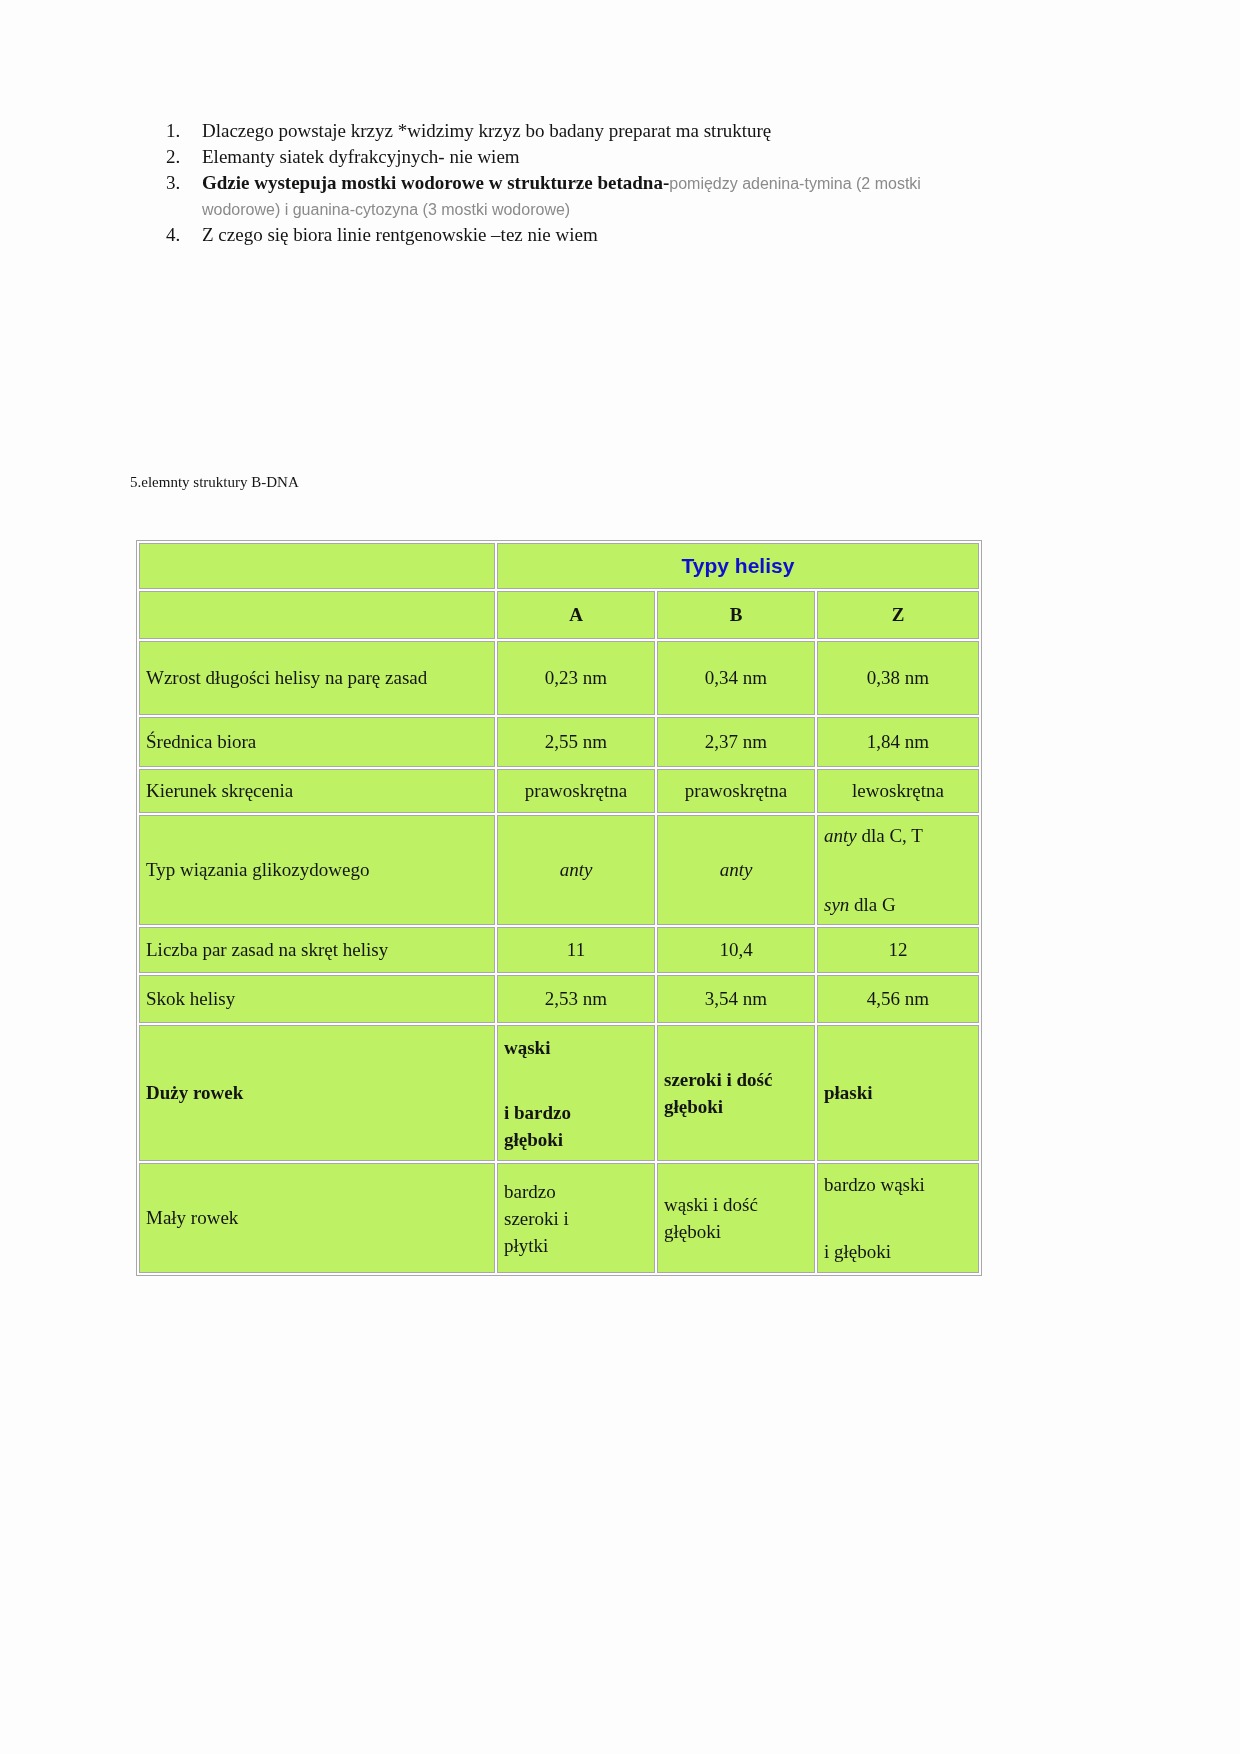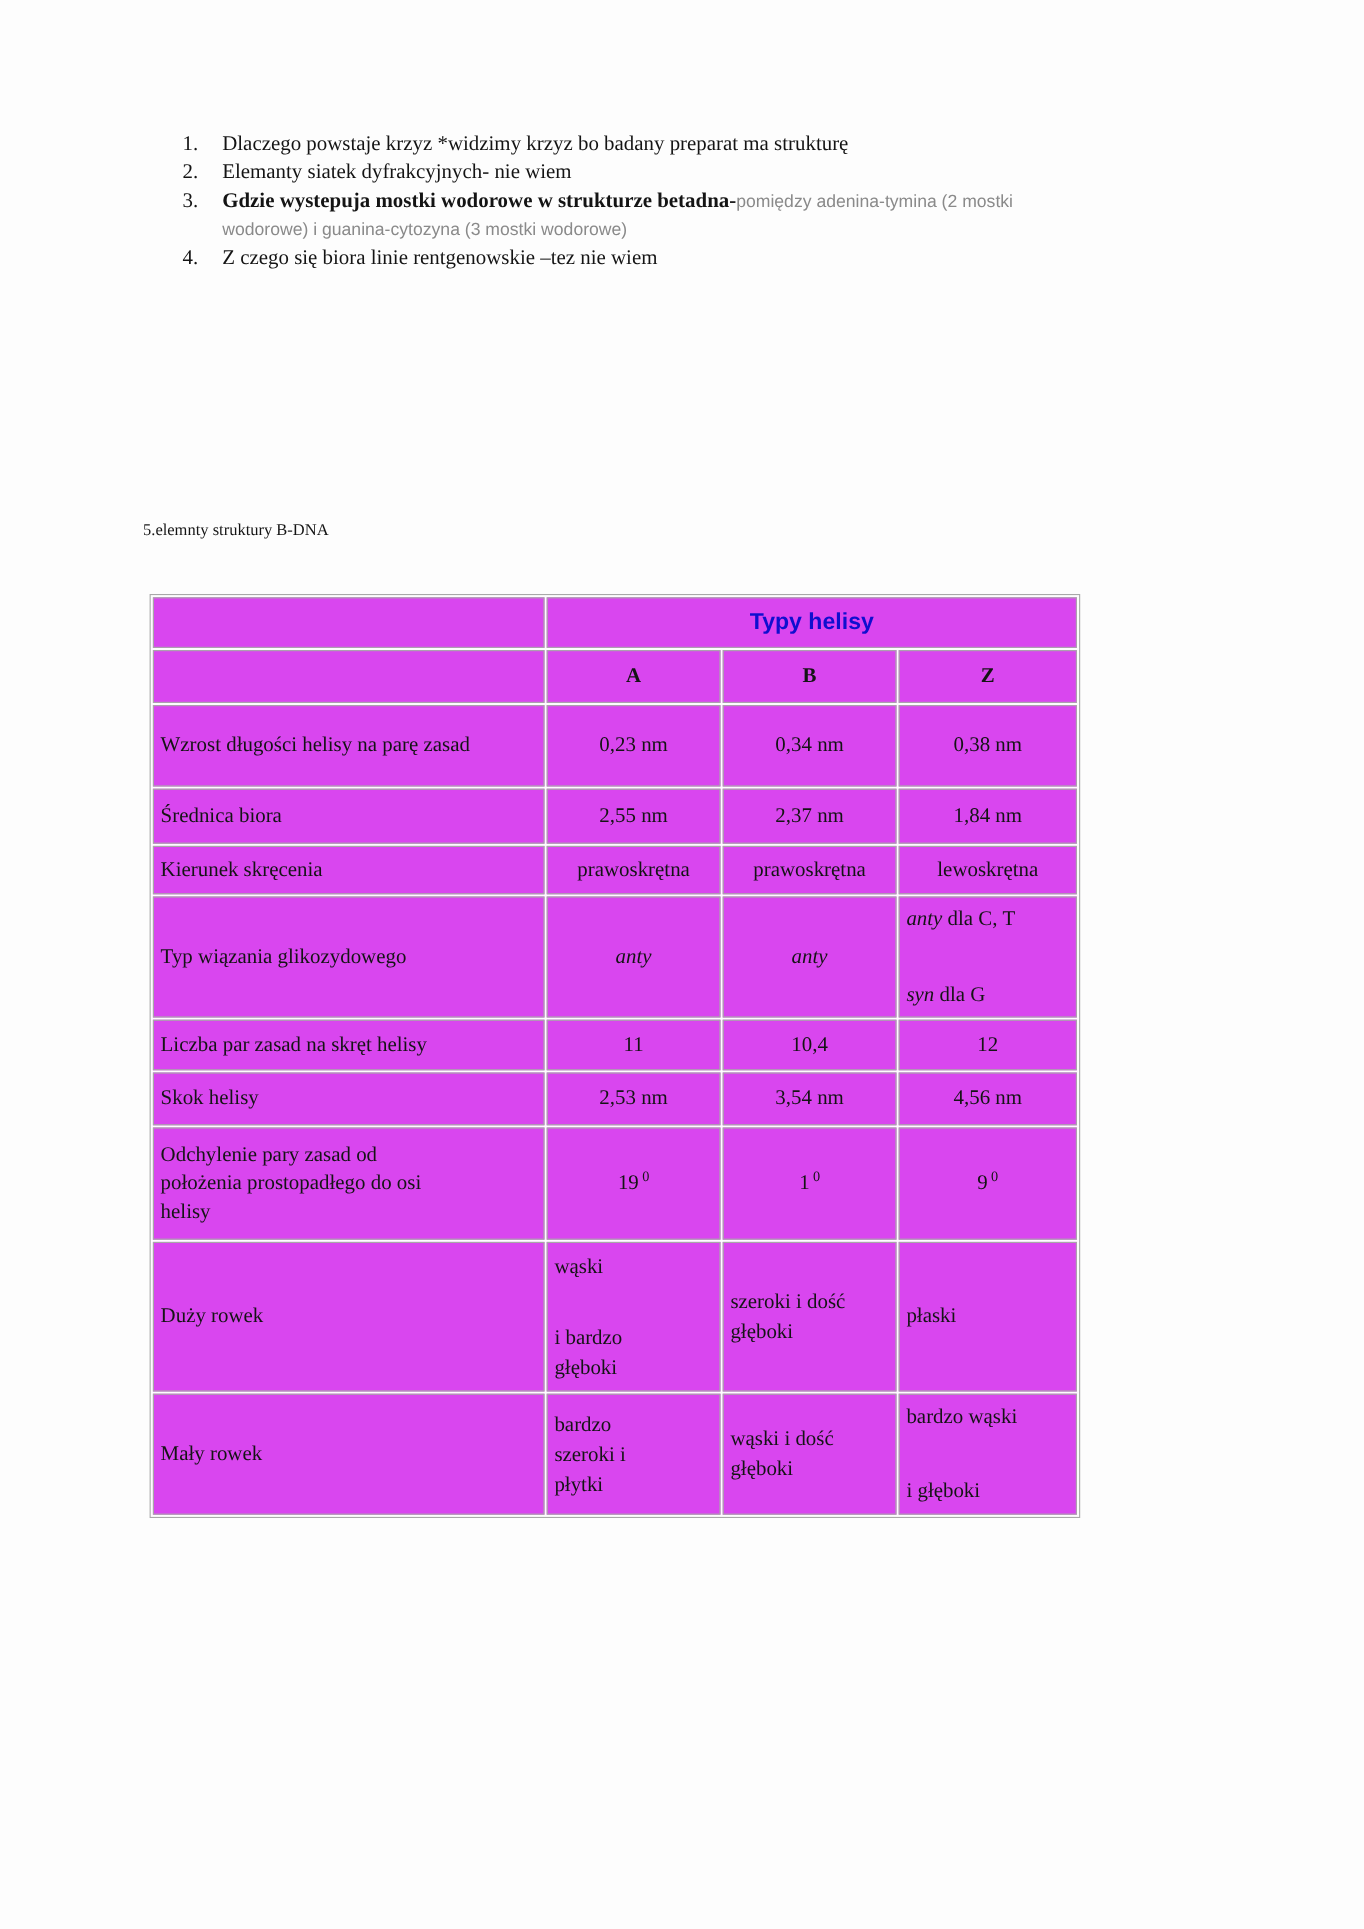--- a/index.html
+++ b/index.html
@@ -56,21 +56,21 @@
     border-collapse: separate;
     border-spacing: 2px;
     border: 1px solid #a8a8a8;
     background: #fdfdfd;
     font-size: 19px;
   }
   table.helix td {
     border: 1px solid #a8a8a8;
     padding: 2px 6px;
     vertical-align: middle;
-    background: #d946ef;
+    background: #bef264;
   }
   col.c-label { width: 356px; }
   col.c-a { width: 158px; }
   col.c-b { width: 158px; }
   col.c-z { width: 162px; }
 
   td.lab { text-align: left; padding-left: 9px; }
   td.val { text-align: center; }
   td.top { vertical-align: top; padding-top: 6px; }
   td.leftval { text-align: left; padding-left: 8px; }
@@ -85,21 +85,21 @@
   }
   tr.t-abz td { height: 42px; text-align: center; font-weight: bold; }
 
   tr.r-wzrost td { height: 68px; }
   tr.r-srednica td { height: 44px; }
   tr.r-kierunek td { height: 38px; }
   tr.r-typ td { height: 104px; }
   tr.r-liczba td { height: 40px; }
   tr.r-skok td { height: 42px; }
   tr.r-odchylenie td { height: 96px; }
-  tr.r-duzy td { height: 130px; }
+  tr.r-duzy td { height: 130px; font-weight: bold; }
   tr.r-maly td { height: 104px; }
 
   .narrow-label { max-width: 285px; line-height: 26px; }
   .narrow-label-odch { max-width: 262px; line-height: 26px; }
   .ital { font-style: italic; }
   sup.deg {
     font-size: 13px;
     vertical-align: super;
     margin-left: 3px;
     line-height: 0;
@@ -199,28 +199,20 @@
         <td class="val">12</td>
       </tr>
 
       <tr class="r-skok">
         <td class="lab">Skok helisy</td>
         <td class="val">2,53 nm</td>
         <td class="val">3,54 nm</td>
         <td class="val">4,56 nm</td>
       </tr>
 
-      <tr class="r-odchylenie">
-        <td class="lab">
-              <div class="narrow-label-odch">Odchylenie pary zasad od położenia prostopadłego do osi helisy</div>
-            </td>
-        <td class="val"><span>19</span><sup class="deg">0</sup></td>
-        <td class="val"><span>1</span><sup class="deg">0</sup></td>
-        <td class="val"><span>9</span><sup class="deg">0</sup></td>
-      </tr>
 
       <tr class="r-duzy">
         <td class="lab top">Duży rowek</td>
         <td class="leftval top">
           <div class="cellblock para-gap-38">wąski</div>
           <div class="cellblock wrap-85">i bardzo głęboki</div>
         </td>
         <td class="leftval top">
               <div class="cellblock wrap-125">szeroki i dość głęboki</div>
             </td>

